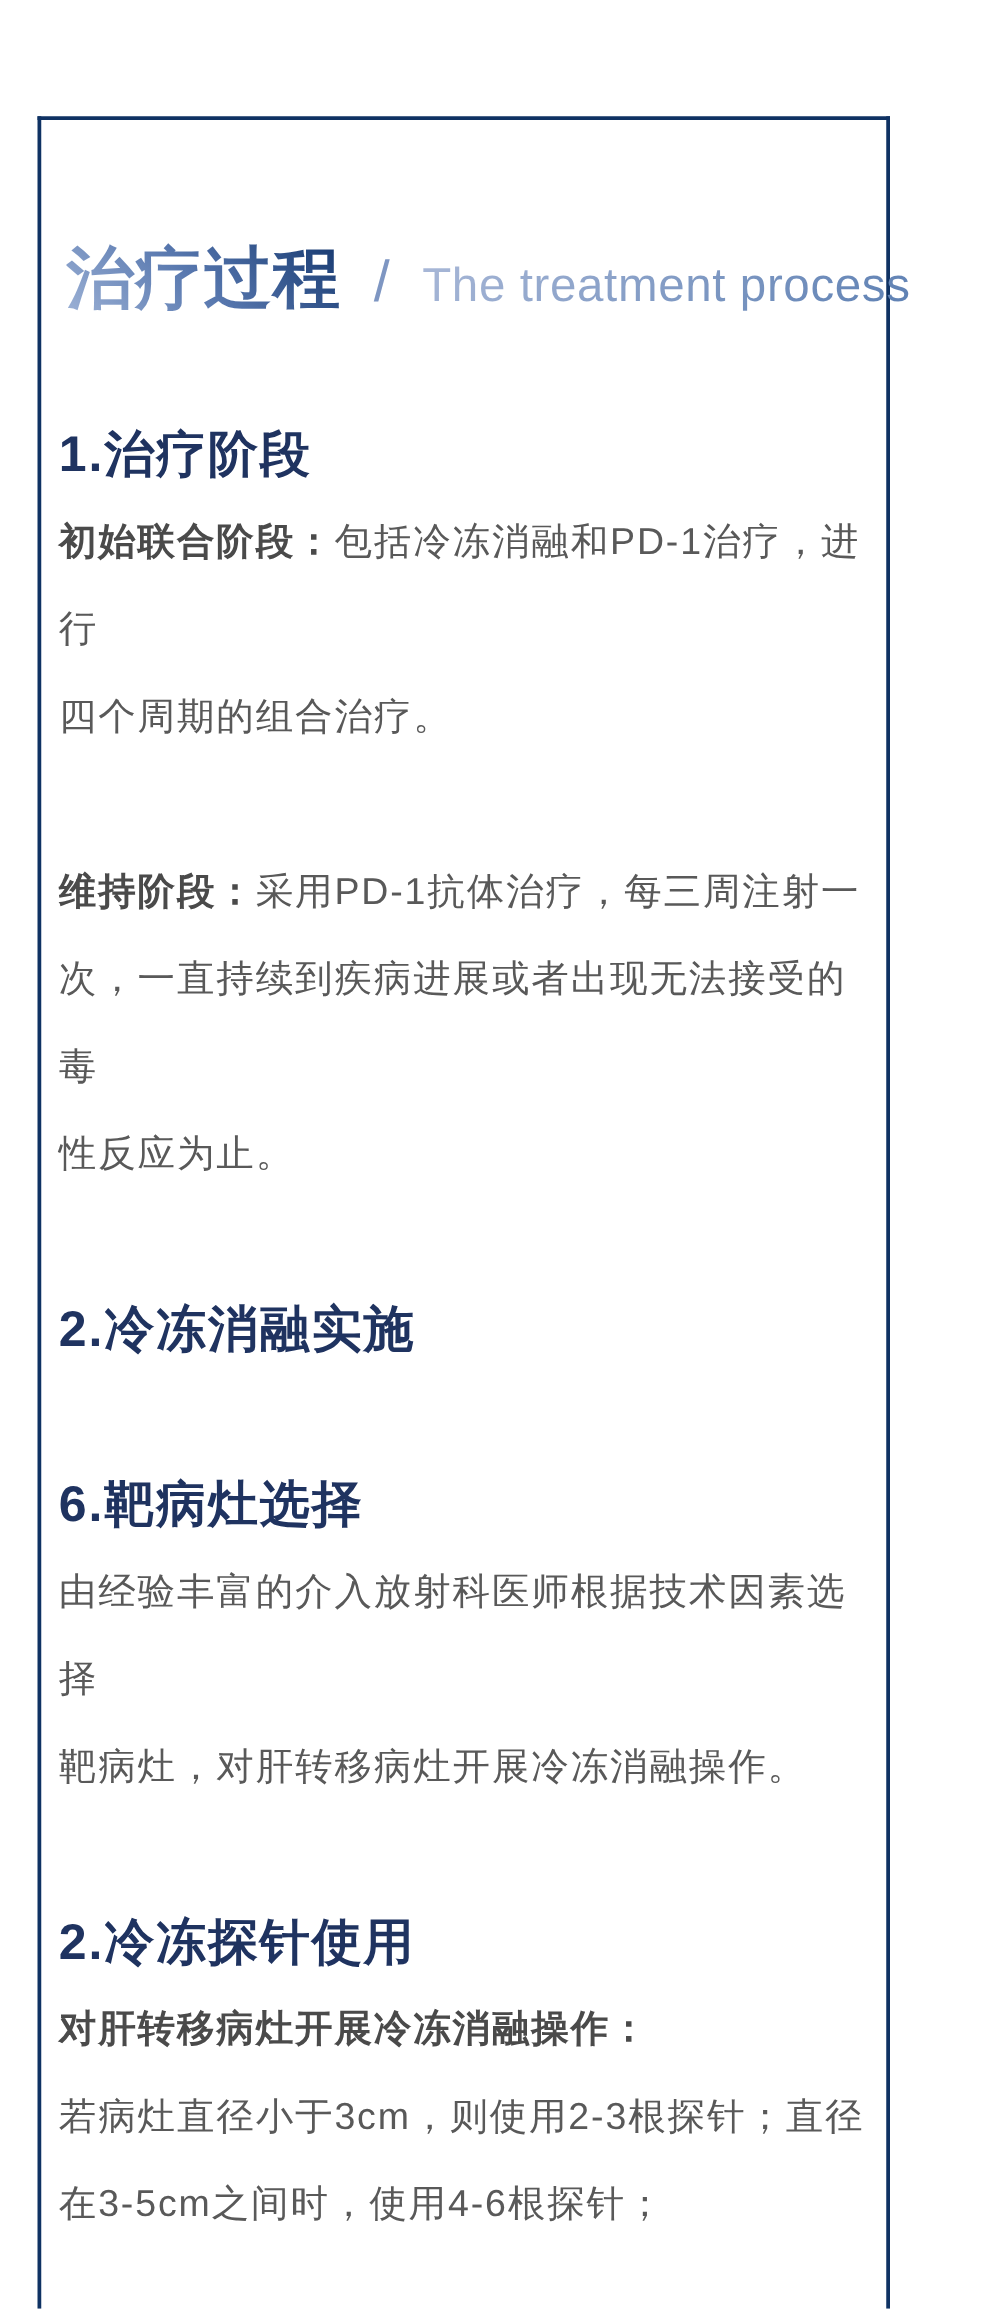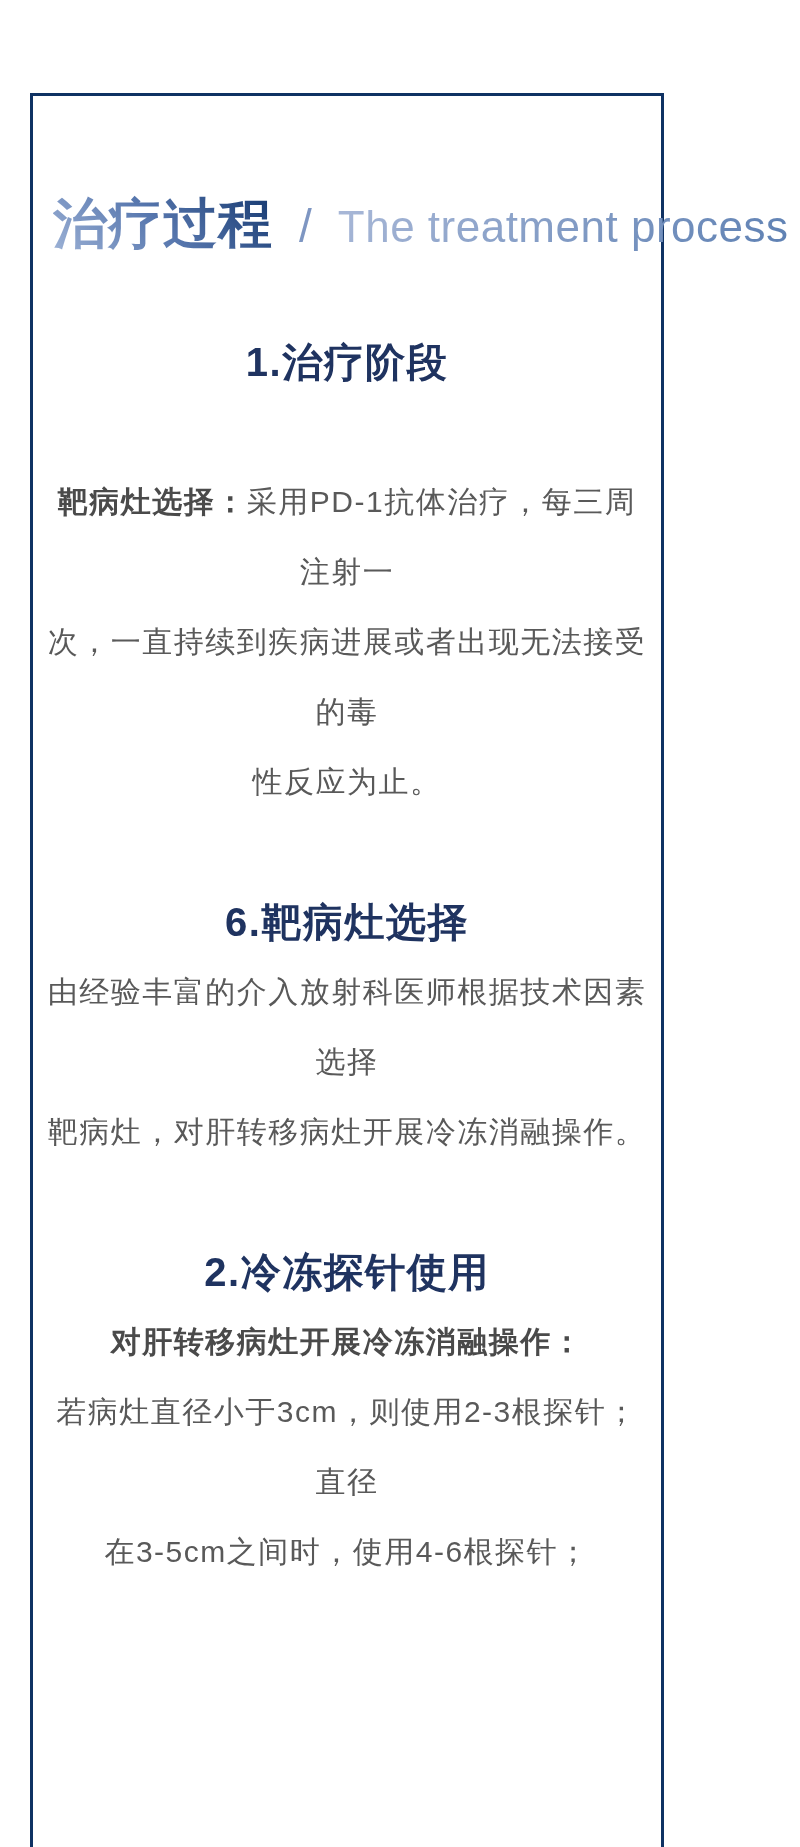--- a/index.html
+++ b/index.html
@@ -8,27 +8,26 @@
     background: #ffffff;
     width: 800px;
     height: 1847px;
     overflow: hidden;
     font-family: "Liberation Sans", "DejaVu Sans", sans-serif;
   }
 
   .frame {
     box-sizing: border-box;
     margin: 93px 0 0 30px;
-    width: 634px;
+    width: 682px;
     height: 1754px;
     border: 3px solid var(--frame-border, #0f3263);
     border-bottom: none;
     padding: 0 14px;
     background: #ffffff;
-    text-align: center;
   }
 
   
   .title-row {
     display: flex;
     align-items: baseline;
     gap: 26px;
     margin: 97px 0 17px 6px;
     line-height: 60px;
     white-space: nowrap;
@@ -38,21 +37,21 @@
     font-weight: 700;
     letter-spacing: 1px;
     color: #2d4f8c;
   }
   .title-slash {
     font-size: 46px;
     font-weight: 400;
     color: var(--slash, #7e96c2);
   }
   .title-en {
-    font-size: 44px;
+    font-size: 38px;
     font-weight: 300;
     letter-spacing: 0.5px;
     color: #7b94c0;
   }
   @supports ((-webkit-background-clip: text) or (background-clip: text)) {
     .title-cn {
       background: linear-gradient(45deg,
         var(--title-light, #9db2d6) 0%,
         #5777ae 48%,
         var(--title-dark, #15386f) 100%);
@@ -104,26 +103,29 @@
 <div class="frame">
 
   <div class="title-row">
     <span class="title-cn">治疗过程</span>
     <span class="title-slash">/</span>
     <span class="title-en">The treatment process</span>
   </div>
 
   <section>
     <h2 class="sec-heading">1.治疗阶段</h2>
-    <p class="para gap"><b class="lead">靶病灶选择：</b><span>采用PD-1抗体治疗，每三周注射一
+    <p class="para"><b class="lead">初始联合阶段：</b><span>包括冷冻消融和PD-1治疗，进行
+四个周期的组合治疗。</span></p>
+    <p class="para gap"><b class="lead">维持阶段：</b><span>采用PD-1抗体治疗，每三周注射一
 次，一直持续到疾病进展或者出现无法接受的毒
 性反应为止。</span></p>
   </section>
 
   <section>
+    <h2 class="sec-heading">2.冷冻消融实施</h2>
   </section>
 
   <section>
     <h2 class="sec-heading">6.靶病灶选择</h2>
     <p class="para"><span>由经验丰富的介入放射科医师根据技术因素选择
 靶病灶，对肝转移病灶开展冷冻消融操作。</span></p>
   </section>
 
   <section>
     <h2 class="sec-heading">2.冷冻探针使用</h2>

